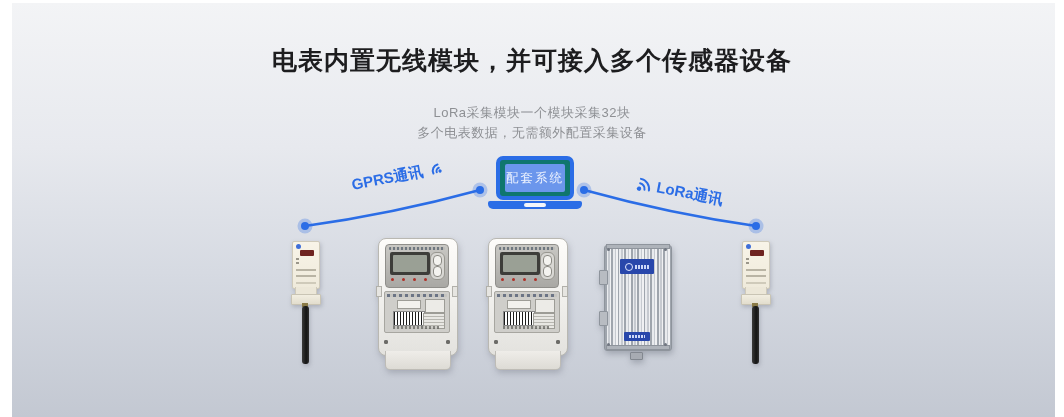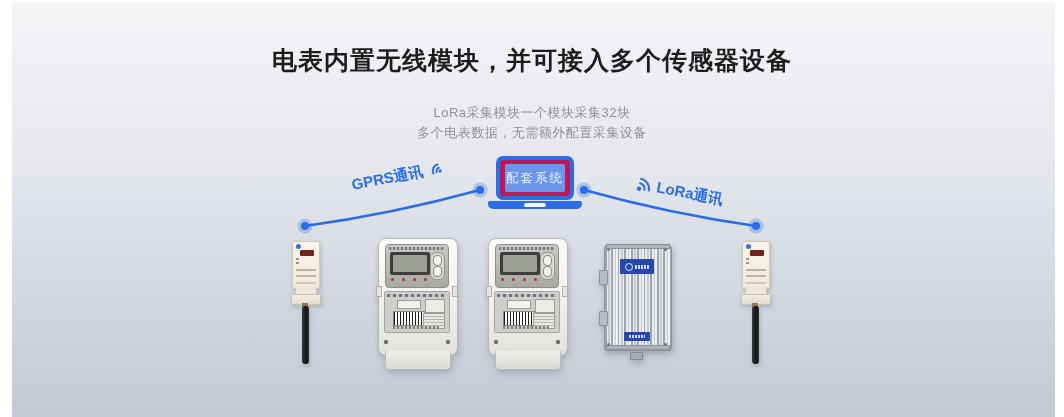--- a/index.html
+++ b/index.html
@@ -29,21 +29,21 @@
     position:absolute;display:flex;align-items:center;gap:4px;
     font-size:15px;font-weight:700;color:#2b6de6;white-space:nowrap;
   }
   .link-label.gprs{left:352px;top:176px;transform:rotate(-11deg);transform-origin:left center;}
   .link-label.lora{left:636px;top:174px;transform:rotate(11deg);transform-origin:left center;}
   .sig-icon{display:inline-block;width:17px;height:17px;}
   
   .laptop{position:absolute;left:488px;top:156px;width:94px;height:53px;}
   .laptop .screen{
     position:absolute;left:8px;right:8px;top:0;height:36px;
-    border:4px solid #2b6de6;border-radius:7px;background:#be185d;padding-left:27px;
+    border:4px solid #2b6de6;border-radius:7px;background:#0f766e;padding-left:27px;
   }
   .laptop .screen-label{
     position:absolute;left:5px;right:5px;top:4px;bottom:4px;
     background:#6b96ec;border-radius:2px;
     display:flex;align-items:center;justify-content:center;
     font-size:12.5px;color:#eef3fe;letter-spacing:2px;font-weight:400;
   }
   .laptop .base{
     position:absolute;left:0;right:0;bottom:0;height:8px;
     background:#2b6de6;border-radius:2px 2px 5px 5px;

